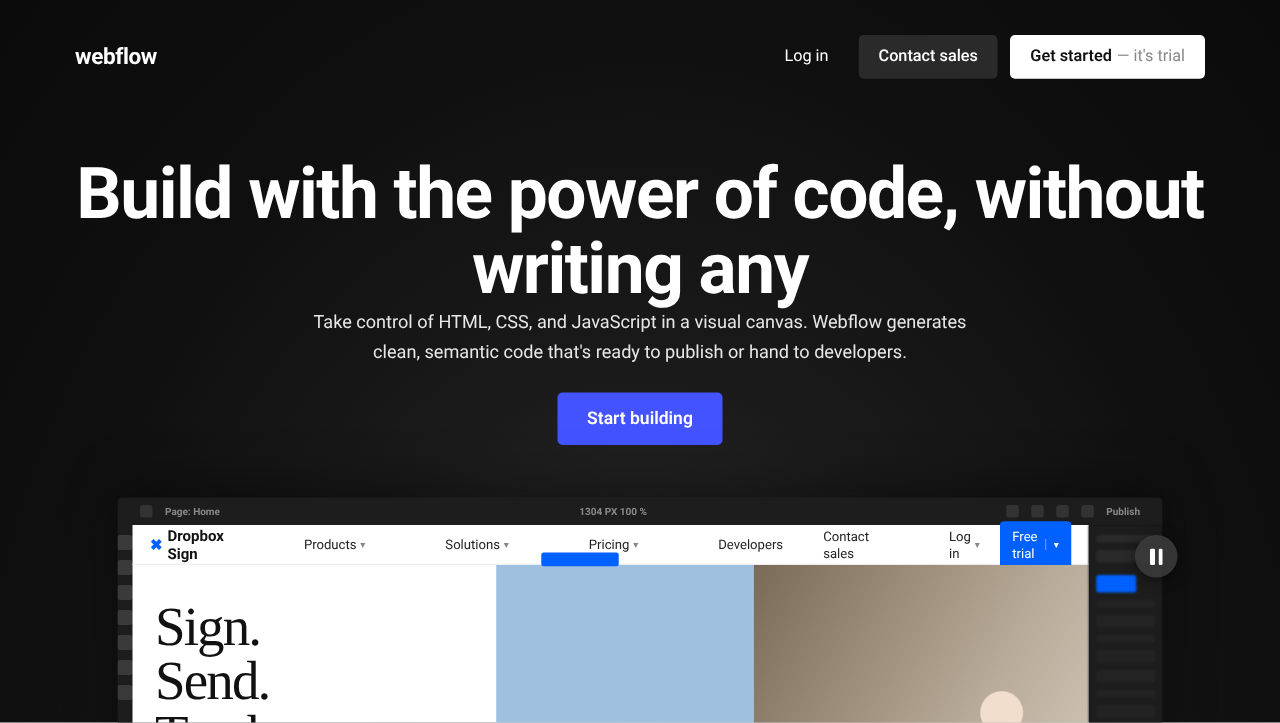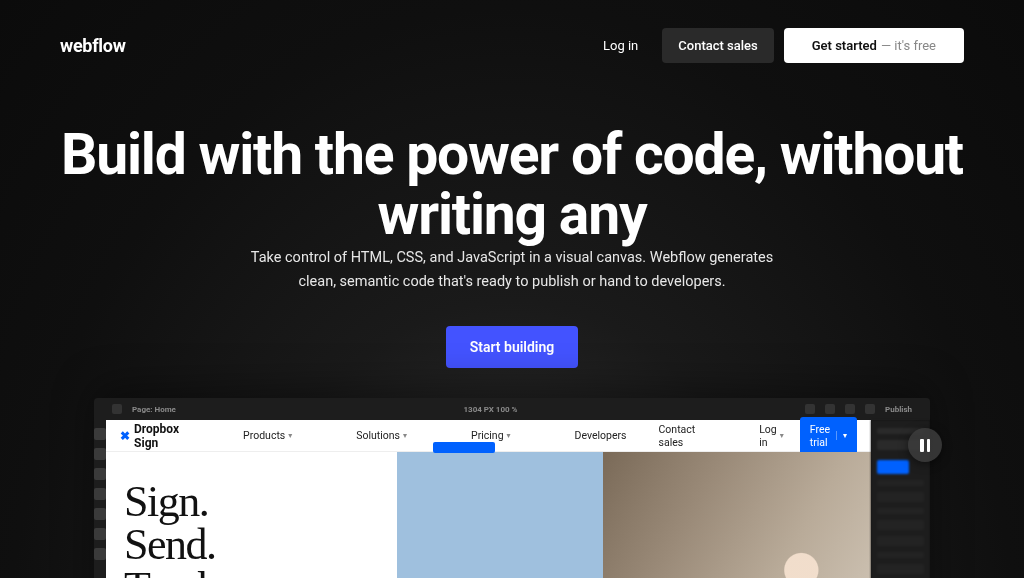--- a/index.html
+++ b/index.html
@@ -5,28 +5,28 @@
   * { margin: 0; padding: 0; box-sizing: border-box; }
   html, body { width: 1024px; height: 578px; overflow: hidden; font-family: -apple-system, BlinkMacSystemFont, "Segoe UI", Roboto, Helvetica, Arial, sans-serif; }
   body { background: radial-gradient(ellipse at 50% 120%, #3a3a3a 0%, #1a1a1a 40%, #0f0f0f 70%, #0b0b0b 100%); color: #fff; position: relative; }
 
   
   .header { display: flex; align-items: center; justify-content: space-between; padding: 28px 60px 0 60px; }
   .logo { font-weight: 700; font-size: 18px; letter-spacing: -0.3px; color: #fff; }
   .nav-right { display: flex; align-items: center; gap: 10px; }
   .nav-link { font-size: 13px; color: #fff; padding: 10px 14px; border-radius: 4px; cursor: pointer; }
   .nav-btn-dark { background: #2a2a2a; font-size: 13px; font-weight: 500; padding: 10px 16px; border-radius: 4px; cursor: pointer; }
-  .nav-btn-light { background: #fff; color: #111; font-size: 13px; font-weight: 600; padding: 10px 28px; border-radius: 4px; cursor: pointer; display: inline-flex; gap: 4px; align-items: flex-end; }
+  .nav-btn-light { background: #fff; color: #111; font-size: 13px; font-weight: 600; padding: 10px 16px; border-radius: 4px; cursor: pointer; display: inline-flex; gap: 4px; align-items: flex-end; }
   .nav-btn-light .suffix { color: #888; font-weight: 400; }
 
   
   .hero { text-align: center; margin-top: 62px; padding: 0 40px; }
   .hero h1 { font-size: 57px; font-weight: 700; line-height: 1.06; letter-spacing: -1.2px; color: #fff; }
   .hero .sub { font-size: 14.5px; line-height: 1.65; color: #e7e7e7; max-width: 560px; margin-left: auto; margin-right: auto; }
-  .hero .cta { display: inline-block; margin-top: 32px; background: #4353ff; color: #fff; font-size: 14px; font-weight: 600; padding: 13px 24px; border-radius: 4px; cursor: pointer; }
+  .hero .cta { display: inline-block; margin-top: 20px; background: #4353ff; color: #fff; font-size: 14px; font-weight: 600; padding: 13px 24px; border-radius: 4px; cursor: pointer; }
 
   
   .preview-wrap { position: absolute; left: 0; right: 0; bottom: -120px; display: flex; justify-content: center; }
   .preview { width: 836px; height: 300px; position: relative; border-radius: 4px 4px 0 0; overflow: hidden; box-shadow: 0 -10px 40px rgba(0,0,0,0.4); }
 
   
   .editor-top { height: 22px; background: #1d1d1d; filter: blur(0.6px); display: flex; align-items: center; padding: 0 18px; gap: 10px; font-size: 8px; color: #8a8a8a; }
   .editor-top .spacer { flex: 1; }
   .editor-top .dot { width: 10px; height: 10px; background: #333; border-radius: 2px; }
   .editor-top .pill { font-size: 8px; color: #8a8a8a; font-weight: bold; }
@@ -72,21 +72,21 @@
 </head>
 <body>
 
 <div class="header">
   <div class="logo">webflow</div>
   <div class="nav-right">
     <div class="nav-link">Log in</div>
     <div class="nav-btn-dark">Contact sales</div>
     <div class="nav-btn-light">
       <span>Get started</span>
-      <span class="suffix">— it's free</span>
+      <span class="suffix">— it's trial</span>
     </div>
   </div>
 </div>
 
 <div class="hero">
   <h1>Build with the power of code, without writing any</h1>
   <p class="sub">Take control of HTML, CSS, and JavaScript in a visual canvas. Webflow generates clean, semantic code that's ready to publish or hand to developers.</p>
   <div class="cta">Start building</div>
 </div>
 

